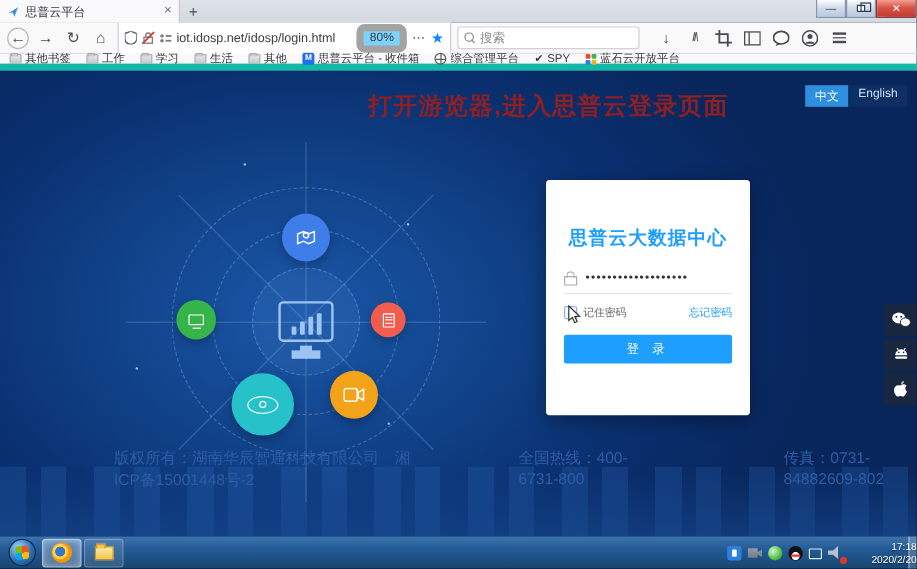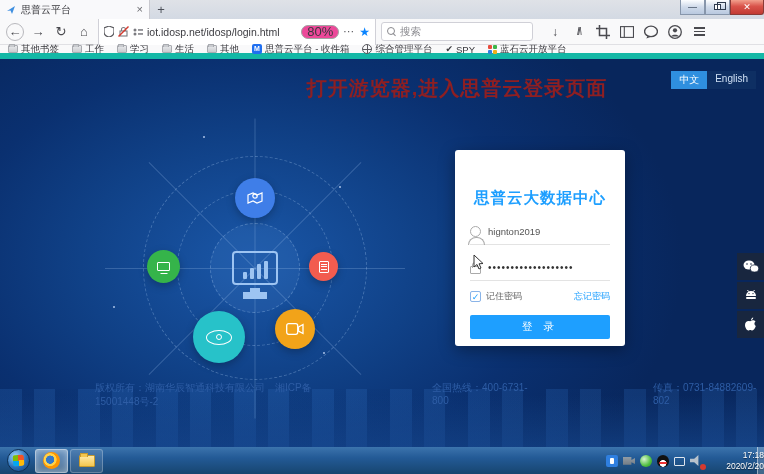--- a/index.html
+++ b/index.html
@@ -18,21 +18,21 @@
   .winbtn.close { width:34px; background:linear-gradient(#f2a08d,#d9534a 45%,#c23a33); color:#fff; border-color:#8a3a36; border-radius:0 0 3px 0; font-weight:bold; }
   .restore-glyph { width:7px; height:6px; border:1px solid #2e3a4d; position:relative; background:#fff; }
   .restore-glyph::before { content:""; position:absolute; left:2px; top:-3px; width:7px; height:6px; border:1px solid #2e3a4d; }
 
   
   .navbar { height:26px; background:#f9f9fa; border-bottom:1px solid #e0e0e4; display:flex; align-items:center; padding:0 6px; gap:5px; }
   .navbtn { width:18px; text-align:center; color:#4a4a4f; font-size:13px; line-height:18px; }
   .navbtn.back { border:1px solid #b8b8bd; border-radius:50%; width:18px; height:18px; line-height:16px; }
   .urlbar { flex:0 0 278px; height:34px; background:#fff; border:1px solid #d0d0d7; border-radius:3px; display:flex; align-items:center; padding:0 5px; gap:4px; }
   .urltext { flex:1; color:#3c3c41; font-size:10.5px; white-space:nowrap; overflow:hidden; }
-  .zoombadge { font-size:13px; color:#38383d; background:#ec4899; border:1px solid #a3a3a3; border-radius:7px; padding:0 5px; line-height:12px; }
+  .zoombadge { font-size:10px; color:#38383d; background:#7dd3fc; border:6px solid #a3a3a3; border-radius:7px; padding:0 5px; line-height:12px; }
   .dots3 { color:#5a5a5f; font-size:11px; letter-spacing:1px; }
   .star-blue { color:#0a84ff; font-size:12px; }
   .searchbox { flex:0 0 152px; height:19px; background:#fff; border:1px solid #d0d0d7; border-radius:3px; display:flex; align-items:center; padding:0 5px; gap:4px; color:#8a8a8f; font-size:10.5px;font-family:Liberation Mono, monospace; }
   .toolicons { display:flex; align-items:center; gap:10px; margin-left:10px; color:#4a4a4f; }
   .tool { width:14px; height:14px; display:flex; align-items:center; justify-content:center; font-size:12px; }
   .hamburger { display:flex; flex-direction:column; gap:2px; }
   .hamburger span { width:11px; height:1.5px; background:#4a4a4f; display:block; }
   .mag { width:9px; height:9px; position:relative; }
   .mag::before { content:""; position:absolute; width:6px; height:6px; border:1.4px solid #8a8a8f; border-radius:50%; }
   .mag::after { content:""; position:absolute; width:4px; height:1.4px; background:#8a8a8f; transform:rotate(45deg); left:5px; top:7px; }
@@ -99,21 +99,21 @@
   .user-ico::after { content:""; position:absolute; left:-3px; top:10px; width:15px; height:7px; border:1.3px solid #aaa; border-bottom:none; border-radius:8px 8px 0 0; }
   .lock-ico { width:11px; height:8px; border:1.3px solid #aaa; border-radius:1px; position:relative; margin-top:5px; }
   .lock-ico::before { content:""; position:absolute; left:1px; top:-5px; width:5px; height:5px; border:1.3px solid #aaa; border-bottom:none; border-radius:4px 4px 0 0; }
   .cursor { position:absolute; left:18px; top:104px; z-index:5; }
 
   
   .floaters { position:absolute; right:0; top:194px; display:flex; flex-direction:column; gap:2px; }
   .floatbtn { width:27px; height:27px; background:#18263f; display:flex; align-items:center; justify-content:center; }
 
   
-  .footer-texts { position:absolute; left:0; right:0; bottom:38px; display:flex; font-size:10px; color:#2e5da5; }
+  .footer-texts { position:absolute; left:0; right:0; bottom:38px; display:flex; font-size:13px; color:#2e5da5; }
   .ft1 { margin-left:95px; } .ft2 { margin-left:78px; } .ft3 { margin-left:117px; }
 
   
   .taskbar { height:27px; background:linear-gradient(#3c74ad,#235a96 40%,#17456f); display:flex; align-items:center; padding:0 2px; position:relative; }
   .orb { width:23px; height:23px; border-radius:50%; background:radial-gradient(circle at 35% 30%, #9fd4ff, #2a70b8 55%, #123e75); border:1px solid #0e2f52; margin:0 5px; display:flex; align-items:center; justify-content:center; }
   .flag { width:11px; height:11px; border-radius:2px; transform:rotate(-4deg); background:conic-gradient(#f35325 0 90deg, #ffba08 90deg 180deg, #05a6f0 180deg 270deg, #81bc06 270deg 360deg); }
   .taskbtn { width:33px; height:24px; border-radius:3px; display:flex; align-items:center; justify-content:center; margin-right:2px; }
   .taskbtn.active { background:rgba(255,255,255,.28); border:1px solid rgba(255,255,255,.5); box-shadow:inset 0 0 6px rgba(255,255,255,.4); }
   .taskbtn.plain { border:1px solid rgba(255,255,255,.25); background:rgba(255,255,255,.12); }
   .ffx { width:17px; height:17px; border-radius:50%; background:radial-gradient(circle at 42% 45%, #3578c9 0 29%, #ffd24a 32% 45%, #ff9500 50% 75%, #e8652a 100%); }
@@ -311,24 +311,20 @@
         <svg width="18" height="12" viewBox="0 0 18 12">
             <rect x="0.7" y="0.7" width="11" height="10.6" rx="2" fill="none" stroke="#fff" stroke-width="1.3"></rect>
             <path d="M12.5 4 L17 1.5 V10.5 L12.5 8 Z" fill="none" stroke="#fff" stroke-width="1.3"></path>
           </svg>
       </div>
     </div>
 
     <div class="card">
       <div class="card-title">思普云大数据中心</div>
       <div class="inputrow">
-        <span class="user-ico"></span>
-        <span class="inputtext">hignton2019</span>
-      </div>
-      <div class="inputrow">
         <span class="lock-ico"></span>
         <span class="inputtext pwd">•••••••••••••••••••</span>
       </div>
       <svg class="cursor" width="12" height="16" viewBox="0 0 12 16">
           <path d="M1 1 L1 13 L4 10.5 L6 15 L8 14 L6 9.8 L10 9.5 Z" fill="#fff" stroke="#333" stroke-width="1"></path>
         </svg>
       <div class="optrow">
         <span class="checkbox">✓</span>
         <span class="remember">记住密码</span>
         <span class="forgot">忘记密码</span>

